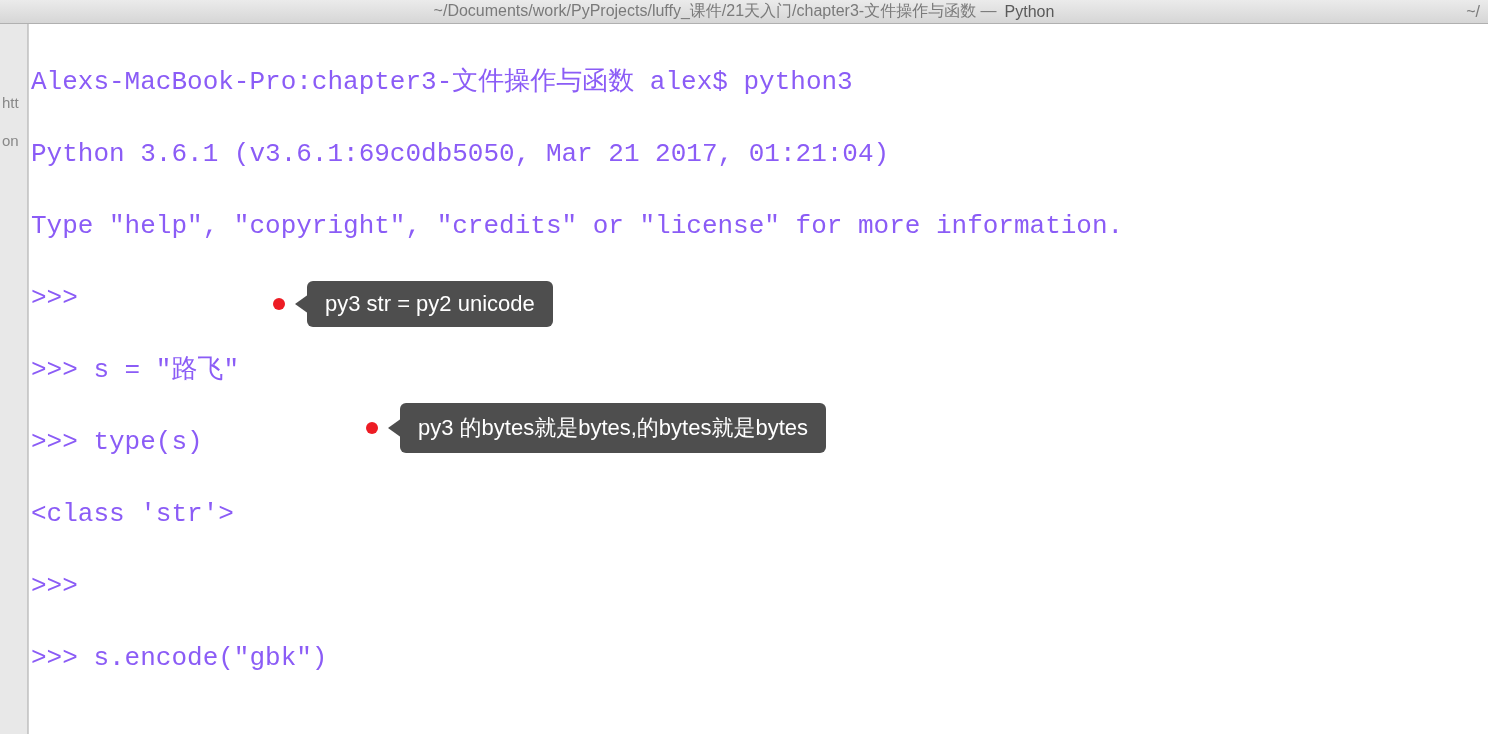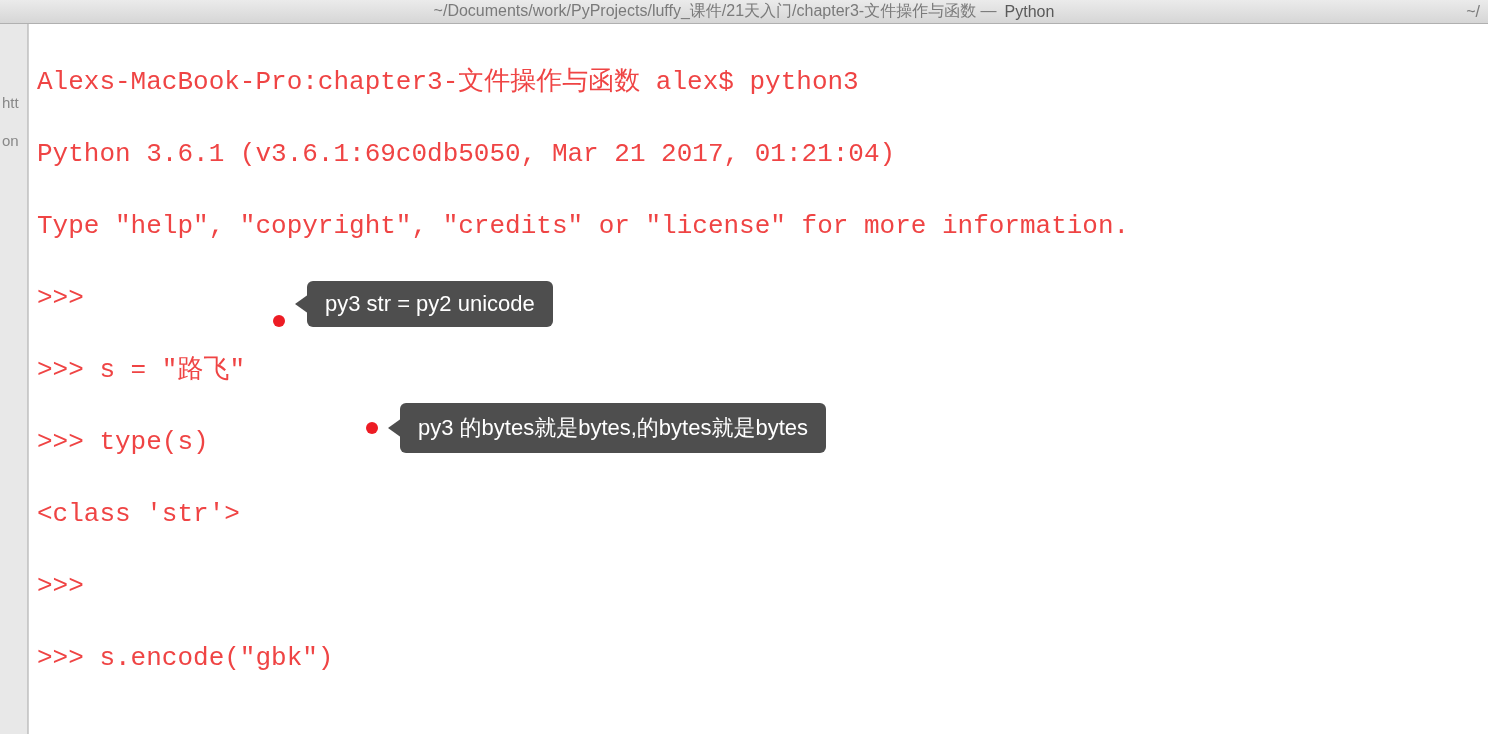--- a/index.html
+++ b/index.html
@@ -63,24 +63,24 @@
     .left-sidebar .side-text.t1 { top: 22px; }
     .left-sidebar .side-text.t2 { top: 60px; }
     .terminal-area {
       position: absolute;
       top: 24px;
       left: 28px;
       right: 0;
       bottom: 0;
       background: #ffffff;
       border-left: 1px solid #d0d0d0;
-      padding: 4px 8px;
+      padding: 4px 2px;
       font-size: 26px;
       line-height: 36px;
-      color: #ef4444;
+      color: #8b5cf6;
       white-space: pre;
       font-weight: 500;
     }
     .term-line {
       height: 36px;
       display: block;
     }
     .annotation {
       position: absolute;
       display: flex;
@@ -108,21 +108,21 @@
     .annotation .bubble::before {
       content: "";
       position: absolute;
       left: -12px;
       top: 50%;
       transform: translateY(-50%);
       border-top: 10px solid transparent;
       border-bottom: 10px solid transparent;
       border-right: 14px solid #4e4e4e;
     }
-    .anno1 { top: 281px; left: 273px; align-items: flex-end; }
+    .anno1 { top: 281px; left: 273px; }
     .anno2 { top: 403px; left: 366px; }
   </style>
 </head>
 <body>
 
 <div class="title-bar">
   <span>~/Documents/work/PyProjects/luffy_课件/21天入门/chapter3-文件操作与函数 — </span>
   <span class="bold-part">Python</span>
   <span class="right-home">~/</span>
 </div>

